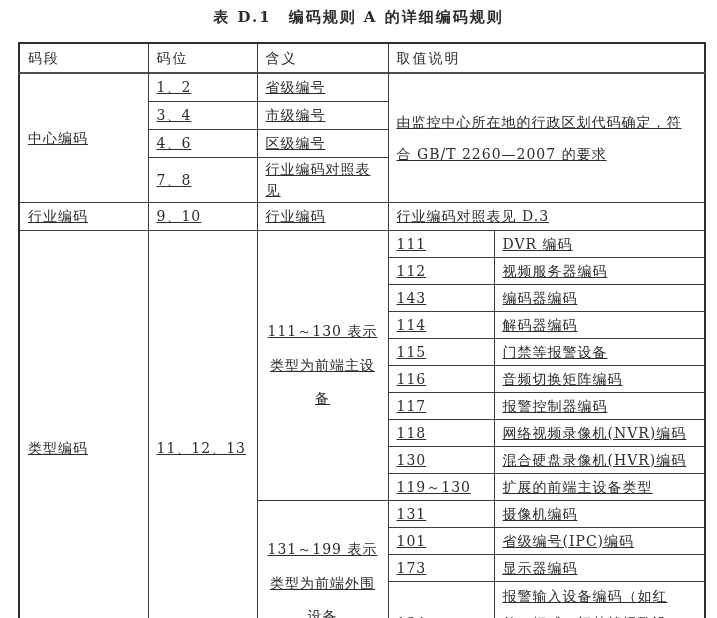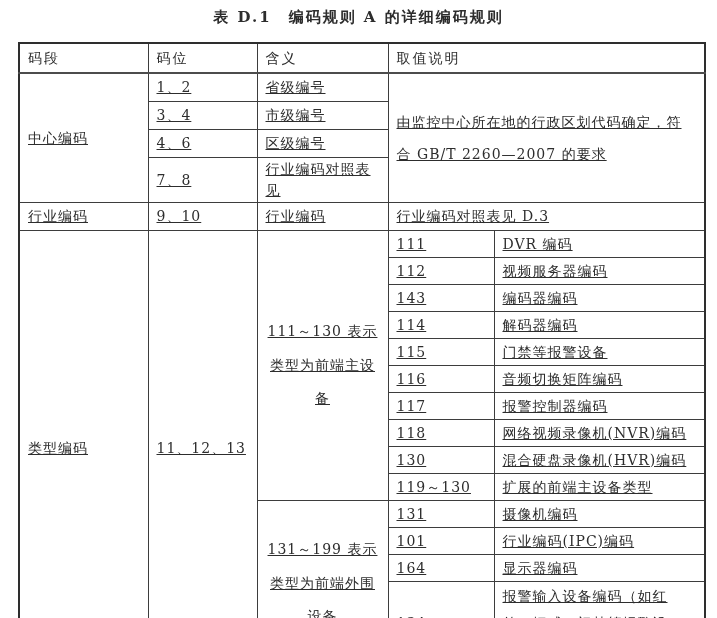--- a/index.html
+++ b/index.html
@@ -167,24 +167,24 @@
         <td>扩展的前端主设备类型</td>
       </tr>
 
       <tr class="h26">
         <td rowspan="4" class="group">131～199 表示类型为前端外围设备</td>
         <td>131</td>
         <td>摄像机编码</td>
       </tr>
       <tr class="h26">
         <td>101</td>
-        <td>行业编码(IPC)编码</td>
+        <td>省级编号(IPC)编码</td>
       </tr>
       <tr class="h26">
-        <td>164</td>
+        <td>173</td>
         <td>显示器编码</td>
       </tr>
       <tr class="h57">
         <td>134</td>
         <td class="wrap2">报警输入设备编码（如红外、烟感、门禁等报警设备）</td>
       </tr>
     </tbody>
   </table>
 
 </div>

